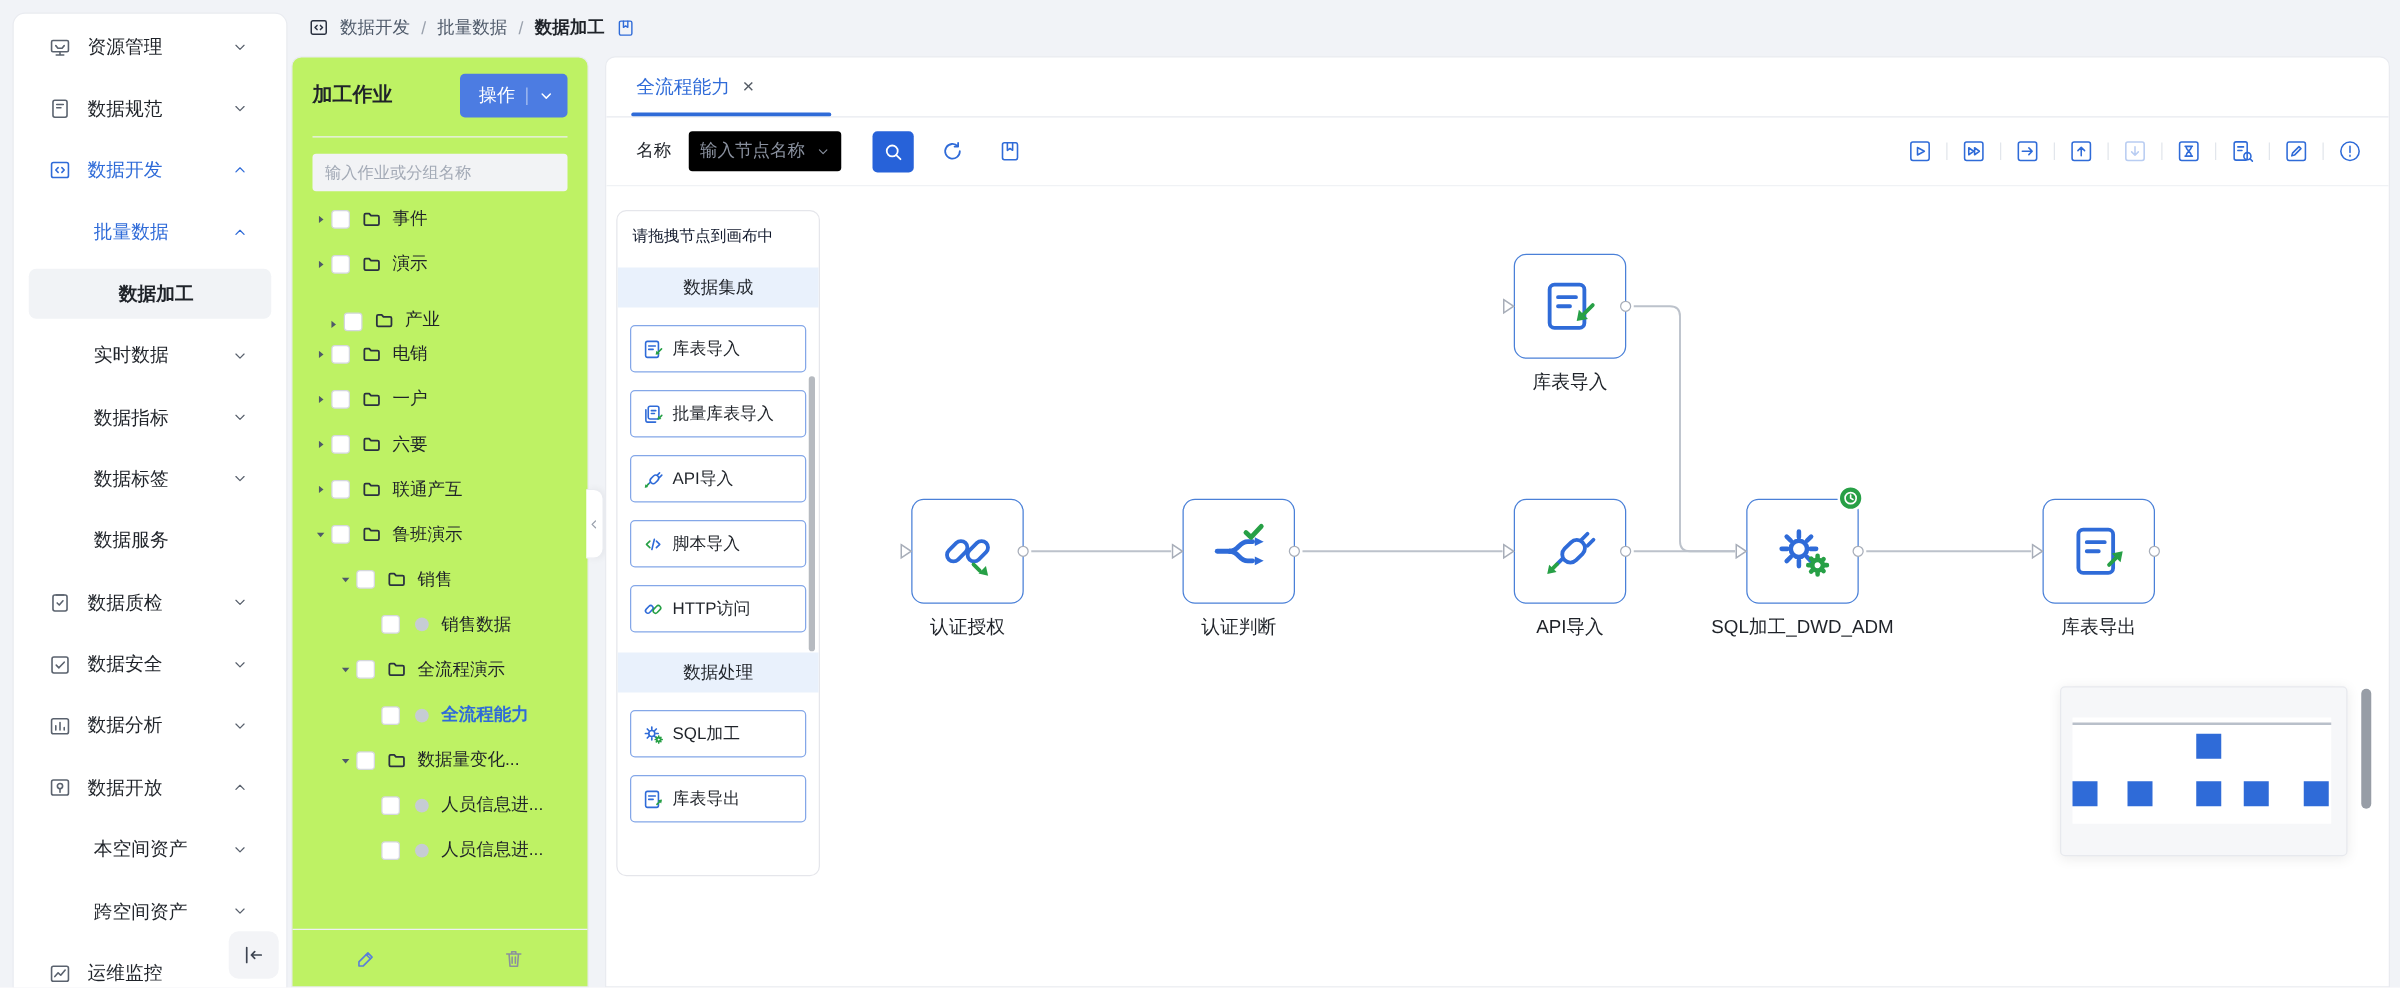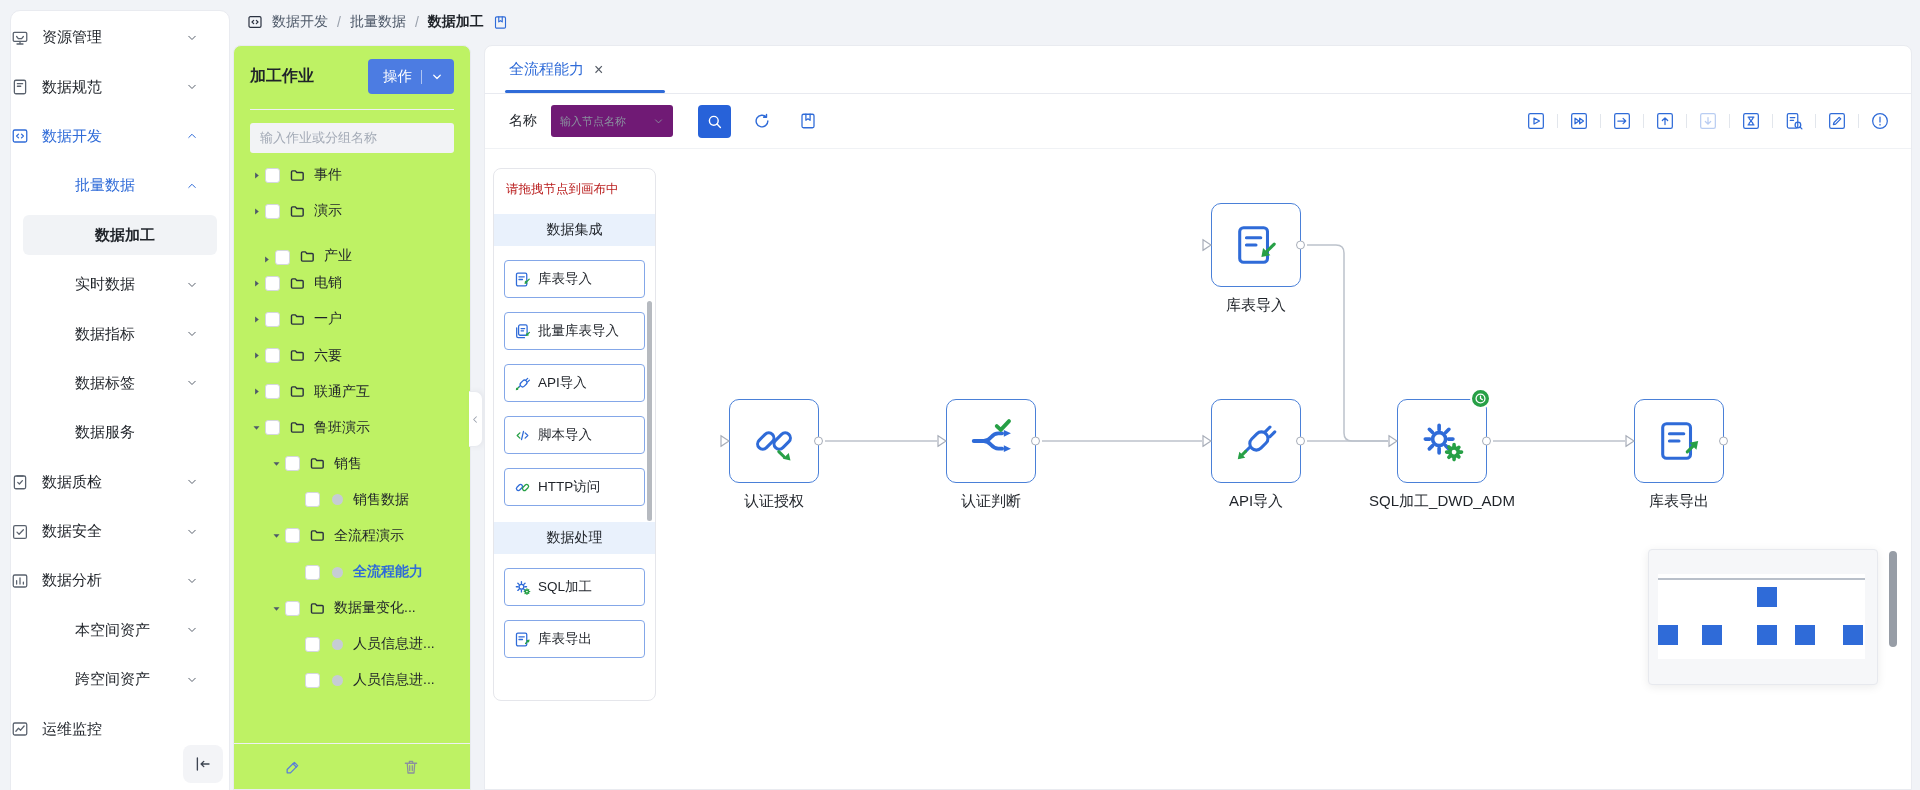--- a/index.html
+++ b/index.html
@@ -4,21 +4,21 @@
 <style>
 *{margin:0;padding:0;box-sizing:border-box}
 body{font-family:"Liberation Sans","DejaVu Sans",sans-serif;background:#f1f3f7}
 .page{position:relative;width:1920px;height:790px;background:#f1f3f7;overflow:hidden;font-size:14px;color:#1f2329}
 .ico{display:inline-flex;align-items:center;justify-content:center;line-height:0}
 
 .sidebar{position:absolute;left:10px;top:10px;width:220px;height:790px;background:#fff;border:1px solid #e9ebf0;border-radius:10px}
 .sb-list{padding-top:2px}
 .sb-item{position:relative;display:flex;align-items:center;height:49.4px;font-size:15px;color:#1f2329;cursor:pointer}
 .sb-item .ico{color:#5a626e;margin-right:13px}
-.sb-item.lv0{}
+.sb-item.lv0{padding-left:28px}
 .sb-item.lv1{padding-left:64px}
 .sb-item.act{color:#2f6bd8}
 .sb-item.act .ico{color:#2f6bd8}
 .sb-chev{position:absolute;right:18px;color:#8a919f}
 .sb-item.act .sb-chev{color:#2f6bd8}
 .sb-item.sel{height:40px;margin:4.7px 12px;padding-left:72px;background:#f1f3f6;border-radius:6px;font-weight:bold;color:#1f2329}
 .sb-collapse{position:absolute;right:6px;bottom:16px;width:40px;height:38px;background:#f3f4f7;border:none;border-radius:8px;color:#3d4451;display:flex;align-items:center;justify-content:center;cursor:pointer}
 
 .breadcrumb{position:absolute;left:247px;top:13px;display:flex;align-items:center;gap:9px;font-size:14px}
 .breadcrumb .bc-ic{color:#2a3140}
@@ -54,33 +54,33 @@
 .menu-item.hl{border:2px solid #e8272c}
 
 .canvas-card{position:absolute;left:484px;top:45px;width:1428px;height:745px;background:#fff;border:1px solid #e9ebf0;border-radius:8px 8px 0 0;overflow:hidden}
 .tab-row{position:relative;height:48px;border-bottom:1px solid #e8eaf0}
 .tab{position:absolute;left:24px;top:0;height:100%;display:flex;align-items:center;gap:10px;cursor:pointer}
 .tab-lbl{font-size:15px;color:#2f6bd8}
 .tab-x{font-size:16px;color:#555c66;cursor:pointer}
 .tab-underline{position:absolute;left:20px;bottom:0;width:160px;height:3px;background:#2f6bd8;border-radius:2px}
 .tool-row{position:relative;height:55px;border-bottom:1px solid #f0f2f5;display:flex;align-items:center}
 .tool-lbl{margin-left:24px;font-size:14px;color:#1f2329}
-.nselect{margin-left:14px;width:122px;height:32px;background:#701a75;border-radius:3px;display:flex;align-items:center;justify-content:space-between;padding:0 9px;font-size:11px;color:#8a919f;cursor:pointer}
+.nselect{margin-left:14px;width:122px;height:32px;background:#000000;border-radius:3px;display:flex;align-items:center;justify-content:space-between;padding:0 9px;font-size:14px;color:#8a919f;cursor:pointer}
 .nselect .ico{color:#8a919f}
 .sbtn{margin-left:25px;width:33px;height:33px;background:#2762d9;border:none;border-radius:4px;color:#fff;display:flex;align-items:center;justify-content:center;cursor:pointer}
 .icbtn{background:none;border:none;color:#2f6bd8;margin-left:22px;cursor:pointer;display:flex;align-items:center}
 .icbtn.bk{margin-left:28px}
 .ricons{margin-left:auto;margin-right:14px;display:flex;align-items:center}
 .ric{color:#2f6bd8;margin:0 7px;cursor:pointer;display:inline-flex}
 .ric.dis{color:#b9cdf2;cursor:default}
 .sep{width:1px;height:14px;background:#e2e6ec;margin:0 4px}
 
 .cbody{position:absolute;left:0;top:103px;right:0;bottom:0}
 .palette{position:absolute;left:8px;top:19px;width:163px;height:533px;border:1px solid #e5e6eb;border-radius:8px;background:#fff;overflow:hidden}
-.pal-hint{margin:12px 0 0 12px;font-size:12.5px;color:#b91c1c}
+.pal-hint{margin:12px 0 0 12px;font-size:12.5px;color:#0f172a}
 .pal-sec{margin-top:16px;height:32px;background:#e9f1fc;display:flex;align-items:center;justify-content:center;font-size:14px;color:#1f2329}
 .pal-btn{margin:14px 10px 0;height:38px;border:1px solid #84a7e8;border-radius:4px;background:#fff;display:flex;align-items:center;gap:7px;padding-left:9px;font-size:13.5px;color:#1f2329;cursor:grab}
 .pal-scroll{position:absolute;left:162px;top:152px;width:5px;height:220px;background:#b6bac0;border-radius:3px}
 .edges{position:absolute;left:0;top:0;pointer-events:none}
 .edges path{stroke:#bcc2cb;stroke-width:1.5;fill:none}
 .fnode{position:absolute;width:90px;height:84px;background:#fff;border:1.5px solid #4a80d8;border-radius:10px;display:flex;align-items:center;justify-content:center;cursor:pointer}
 .nlabel{position:absolute;top:92px;left:50%;transform:translateX(-50%);white-space:nowrap;font-size:15px;color:#1f2329;text-align:center}
 .port-in{position:absolute;left:-10px;top:50%;transform:translateY(-50%);line-height:0}
 .port-out{position:absolute;right:-5px;top:50%;transform:translateY(-50%);width:9px;height:9px;border:1.5px solid #a8aeb9;border-radius:50%;background:#fff}
 .nbadge{position:absolute;top:-12px;right:-5px;width:21px;height:21px;border-radius:50%;background:#27a046;border:2px solid #fff;color:#fff;display:flex;align-items:center;justify-content:center}
@@ -213,20 +213,35 @@
           <span class="ico ">
             <svg width="18" height="18" viewBox="0 0 24 24" fill="none" stroke="currentColor" stroke-width="1.7" stroke-linecap="round" stroke-linejoin="round">
               <rect x="3" y="4" width="18" height="16" rx="2"></rect>
               <path d="M7.5 16v-4.5M12 16V8M16.5 16v-2.5"></path>
             </svg>
           </span>
           <span class="sb-lbl">数据分析</span>
           <span class="sb-chev ico">
             <svg width="12" height="12" viewBox="0 0 24 24" fill="none" stroke="currentColor" stroke-width="2" stroke-linecap="round" stroke-linejoin="round">
               <path d="M5.5 8.5L12 15l6.5-6.5"></path>
+            </svg>
+          </span>
+        </div>
+        <div class="sb-item lv0">
+          <span class="ico ">
+            <svg width="18" height="18" viewBox="0 0 24 24" fill="none" stroke="currentColor" stroke-width="1.7" stroke-linecap="round" stroke-linejoin="round">
+              <rect x="3" y="4" width="18" height="16" rx="2"></rect>
+              <circle cx="12" cy="10.5" r="2.8"></circle>
+              <path d="M12 13.3V17"></path>
+            </svg>
+          </span>
+          <span class="sb-lbl">数据开放</span>
+          <span class="sb-chev ico">
+            <svg width="12" height="12" viewBox="0 0 24 24" fill="none" stroke="currentColor" stroke-width="2" stroke-linecap="round" stroke-linejoin="round">
+              <path d="M5.5 15L12 8.5 18.5 15"></path>
             </svg>
           </span>
         </div>
         <div class="sb-item lv1">
           <span class="sb-lbl">本空间资产</span>
           <span class="sb-chev ico">
             <svg width="12" height="12" viewBox="0 0 24 24" fill="none" stroke="currentColor" stroke-width="2" stroke-linecap="round" stroke-linejoin="round">
               <path d="M5.5 8.5L12 15l6.5-6.5"></path>
             </svg>
           </span>

